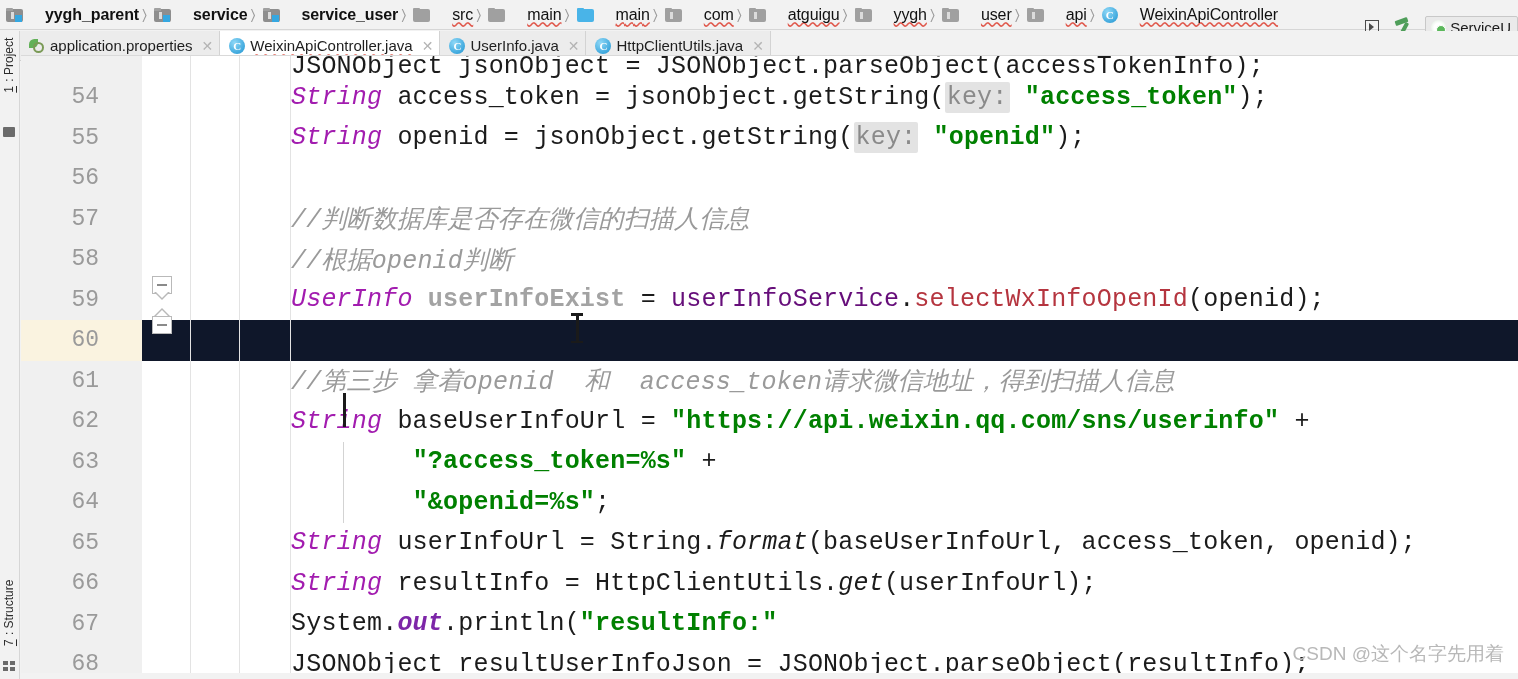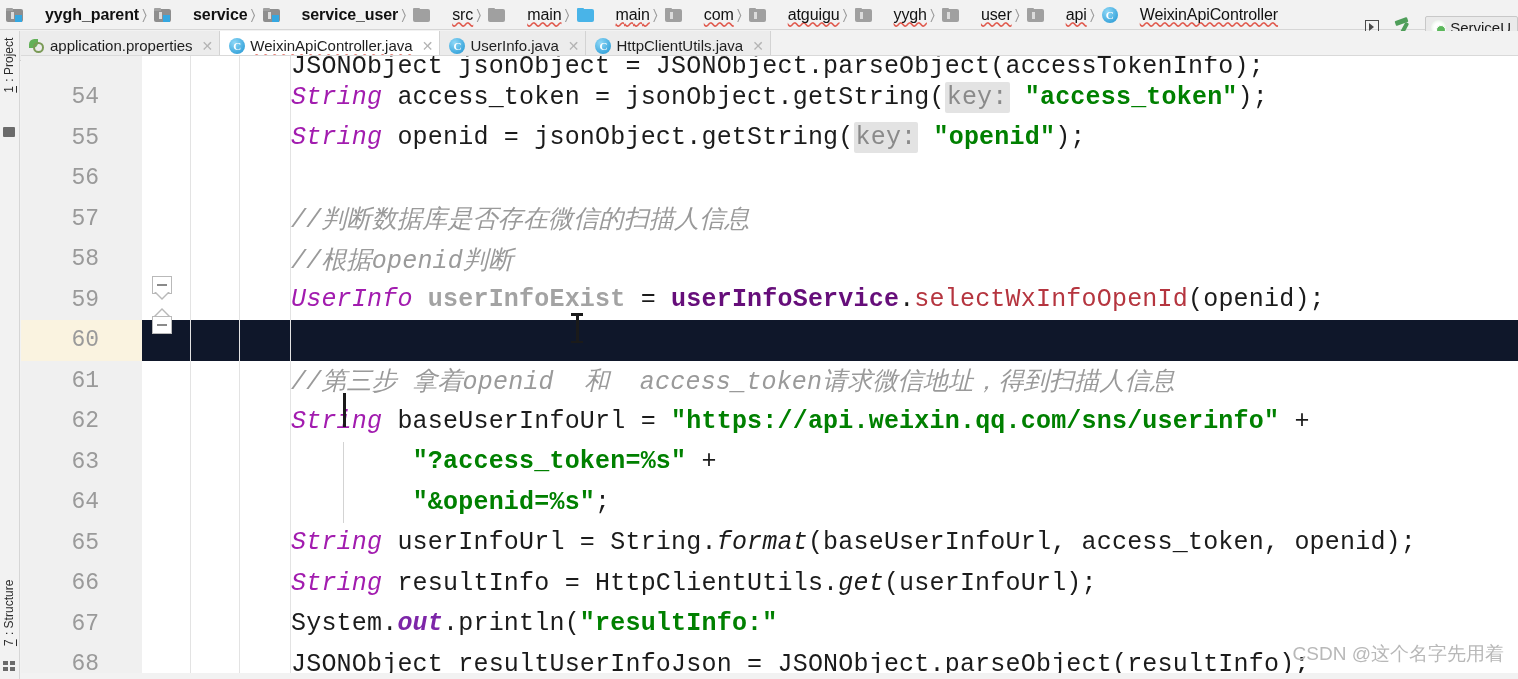--- a/index.html
+++ b/index.html
@@ -240,21 +240,21 @@
     position: absolute; left: 270px; top: 0; height: 100%;
     display: flex; align-items: center;
     font-size: 25px; color: #1b1b1b; letter-spacing: 0.2px;
     z-index: 3;
   }
   .type    { color: #a21caf; font-style: italic; }
   .plain   { color: #1b1b1b; }
   .str     { color: #008000; font-weight: bold; }
   .cmt     { color: #9a9a9a; font-style: italic; }
   .grey    { color: #a3a3a3; font-weight: bold; }
-  .field   { color: #660e7a; font-weight: bold; }
+  .field   { color: #660e7a; font-weight: normal; }
   .method  { color: #b5353f; }
   .stat    { color: #7d26a8; font-style: italic; font-weight: bold; }
   .statfn  { color: #1b1b1b; font-style: italic; }
   .hintbg  { background: #e3e3e3; color: #8a8a8a; padding: 1px 2px; border-radius: 2px; }
 
   
   .fold-icon {
     position: absolute; left: 128px;
     width: 26px; height: 26px;
     z-index: 4;

